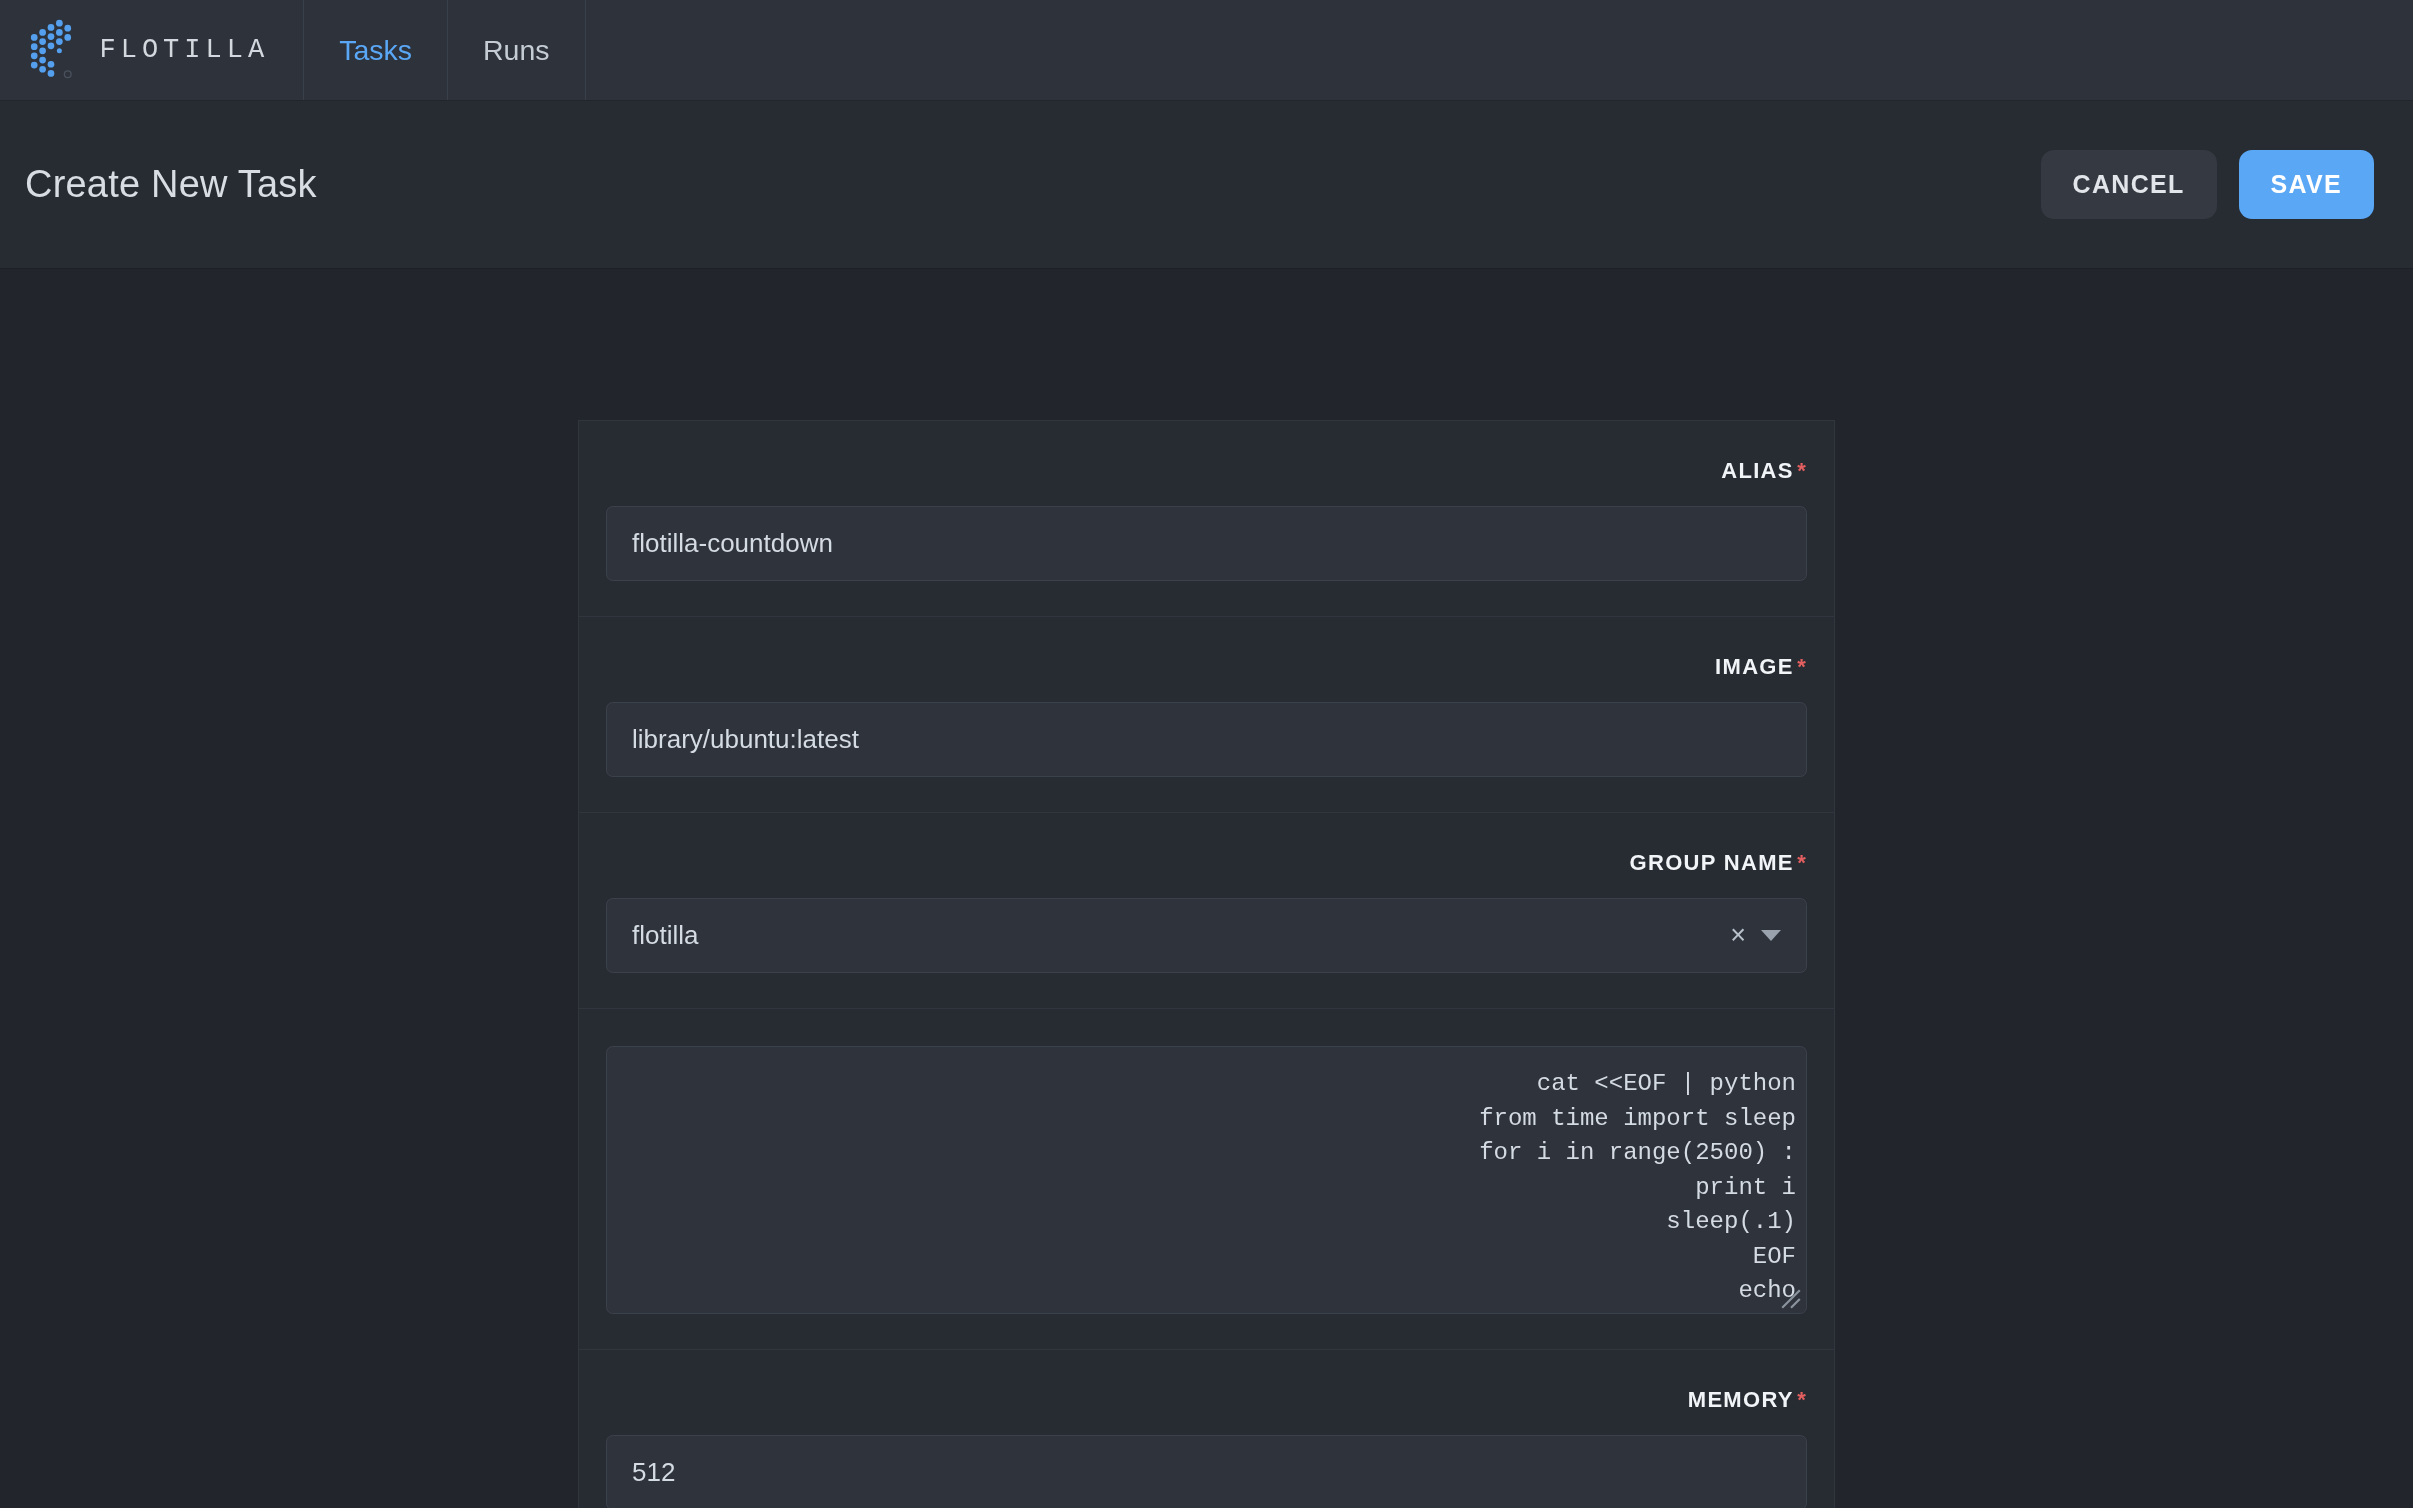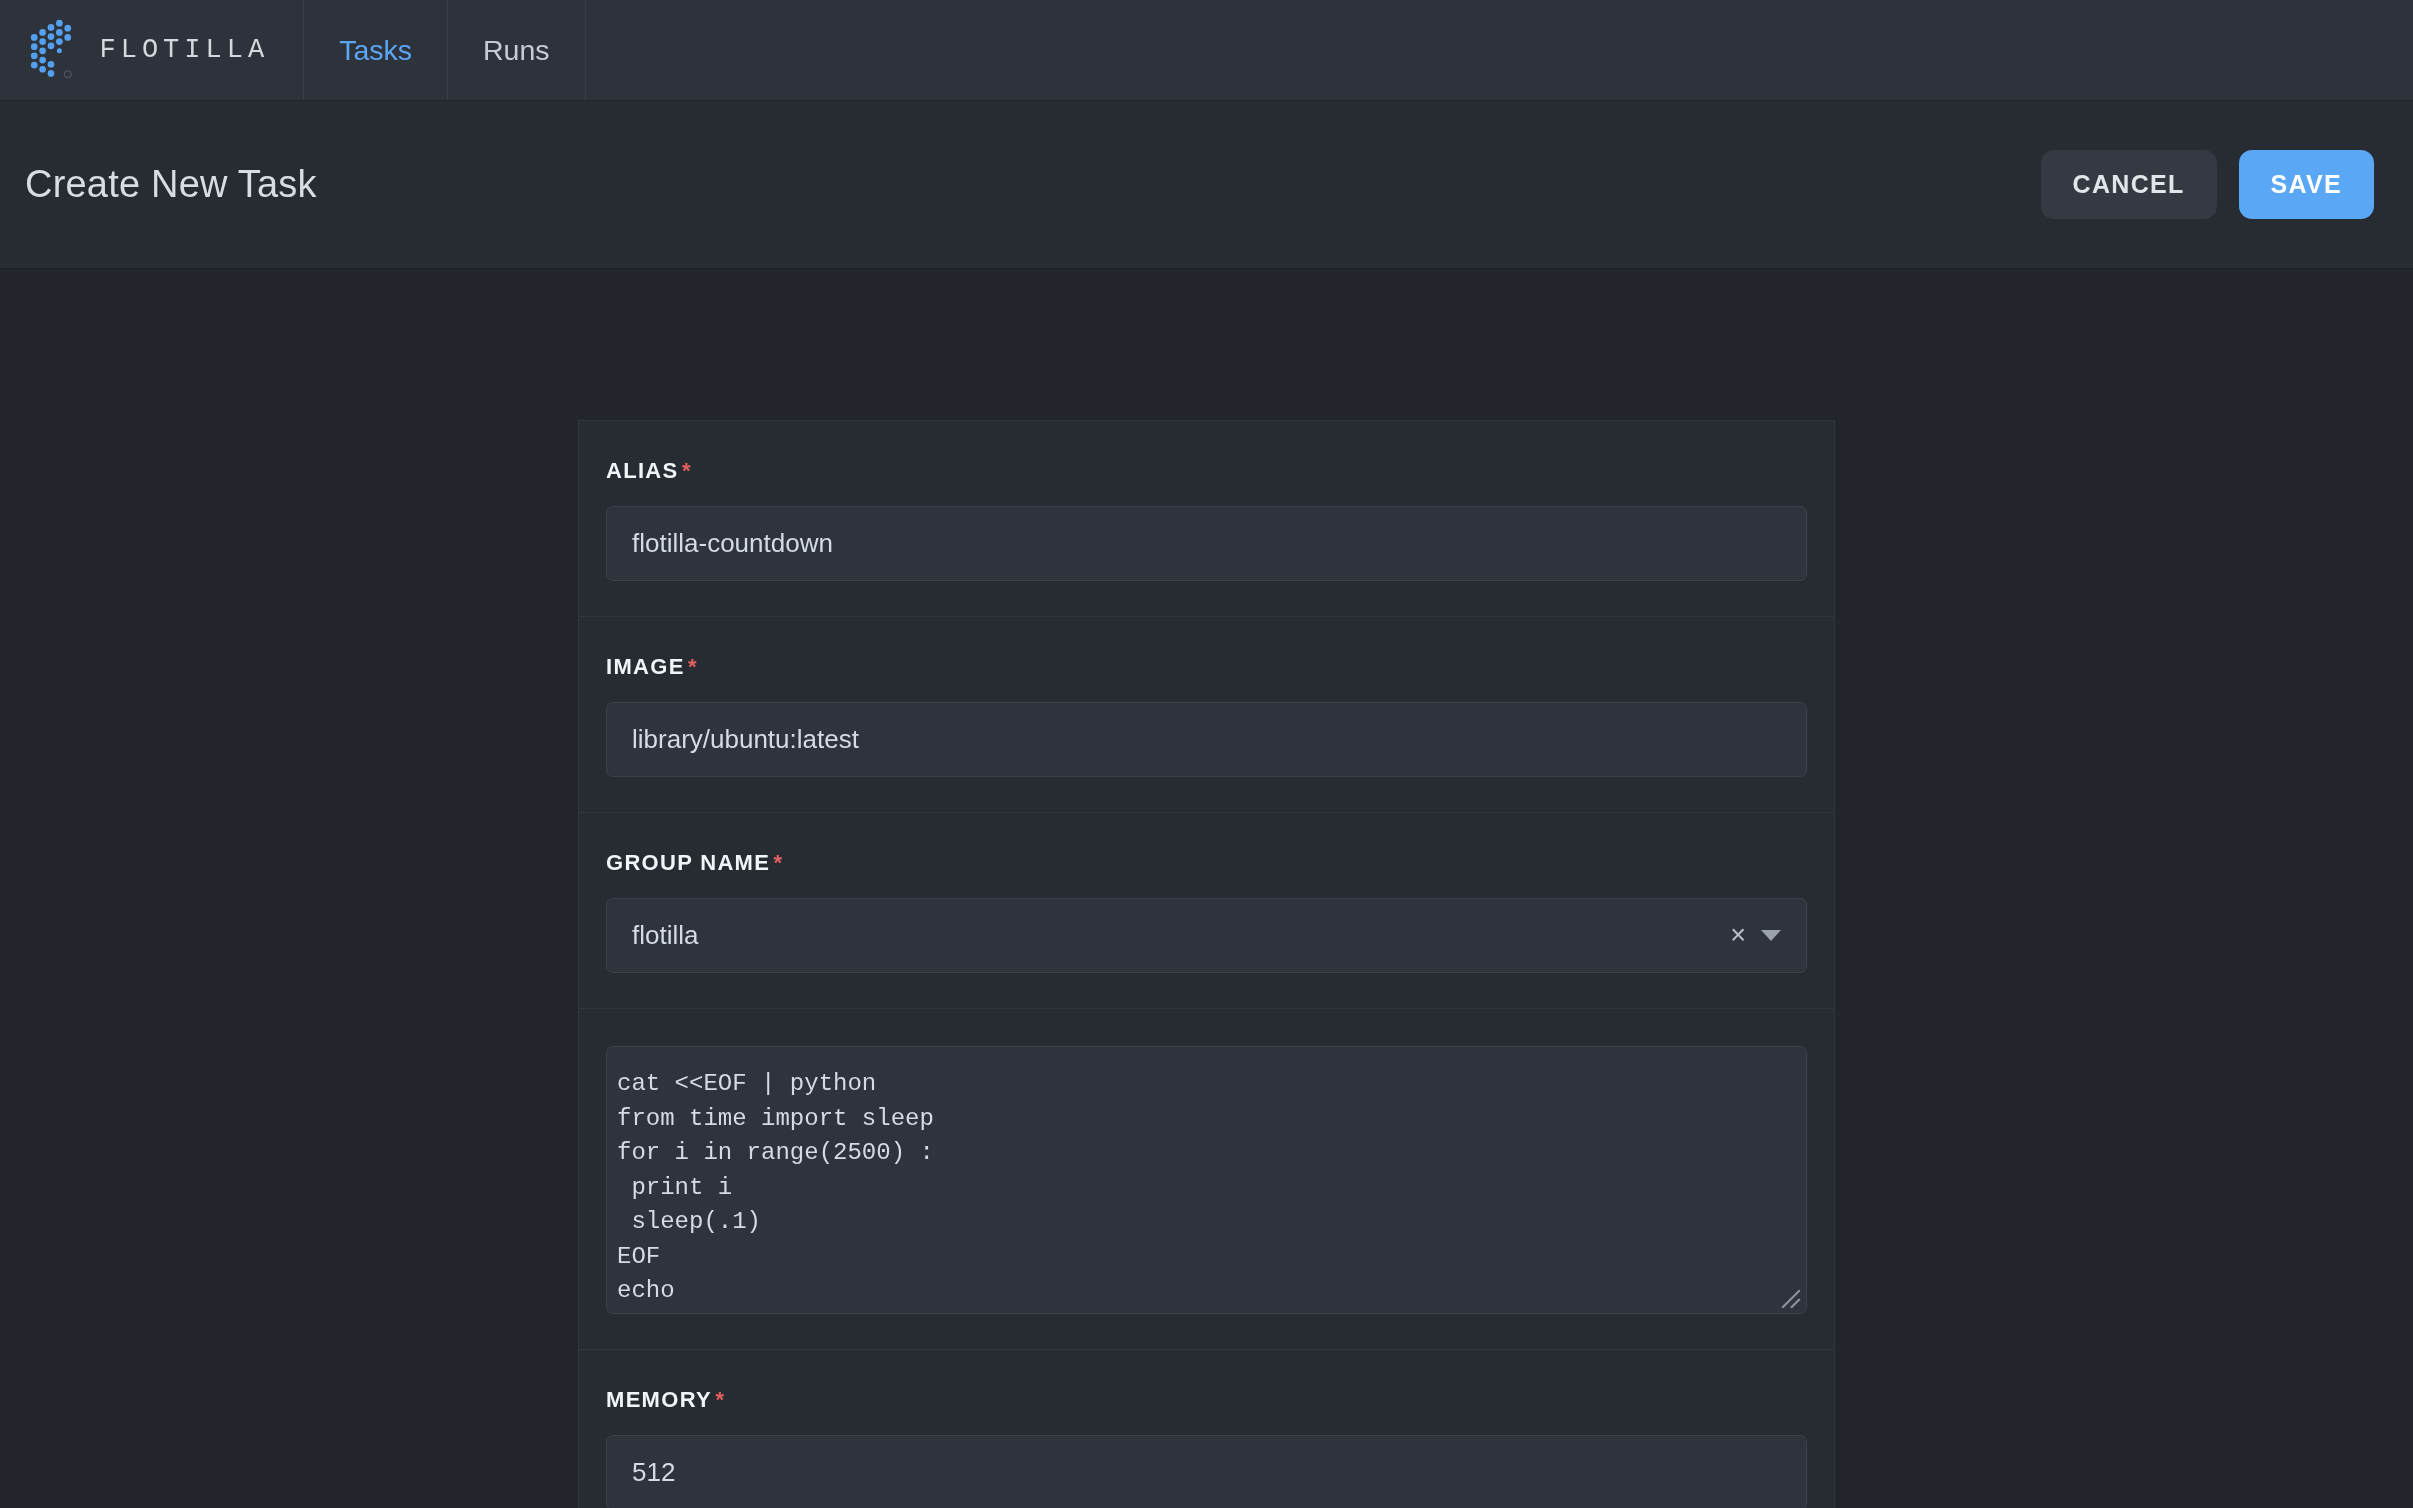--- a/index.html
+++ b/index.html
@@ -117,20 +117,21 @@
     top: 151px;
     width: 1257px;
     background: #272b32;
     border: 0.8px solid #31363e;
     border-bottom: none;
   }
 
   .field {
     padding: 37px 27px 35px 27px;
     border-bottom: 0.8px solid #31363e;
+    text-align: right;
   }
   .field:last-child { border-bottom: none; }
 
   .field-label {
     font-size: 22px;
     font-weight: 700;
     letter-spacing: 1.3px;
     color: #f2f5f8;
     margin-bottom: 22px;
     display: block;

